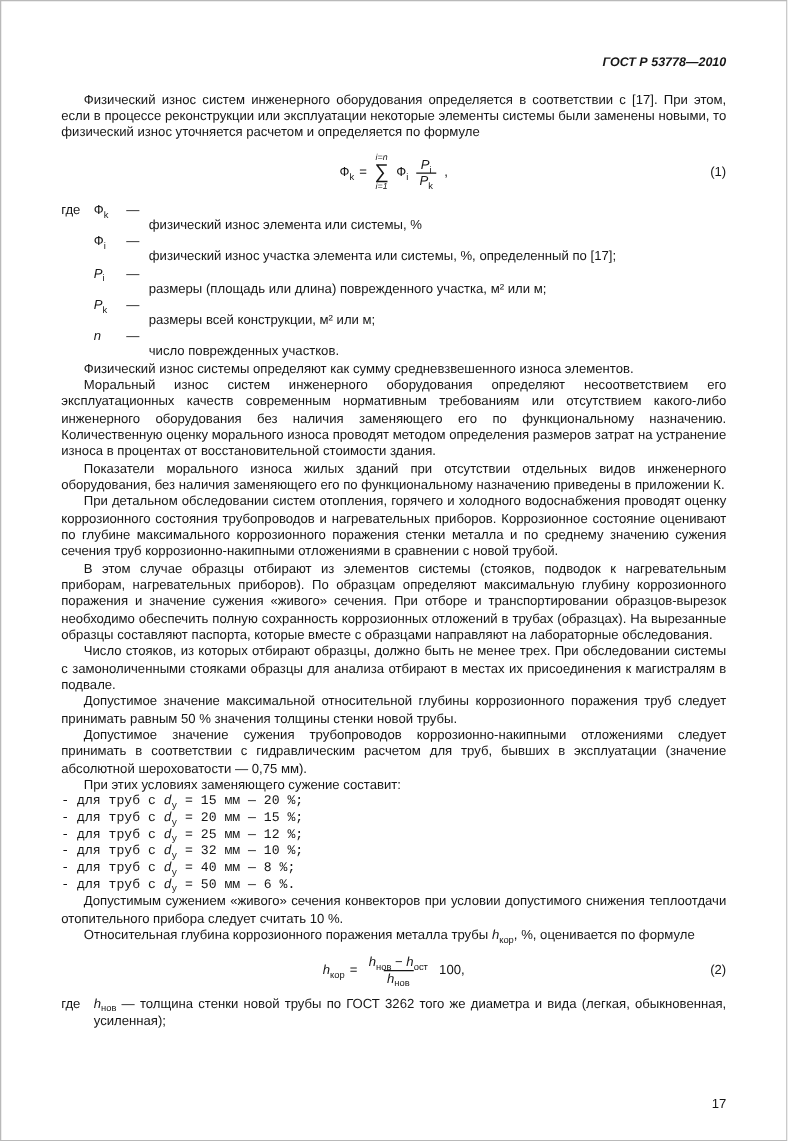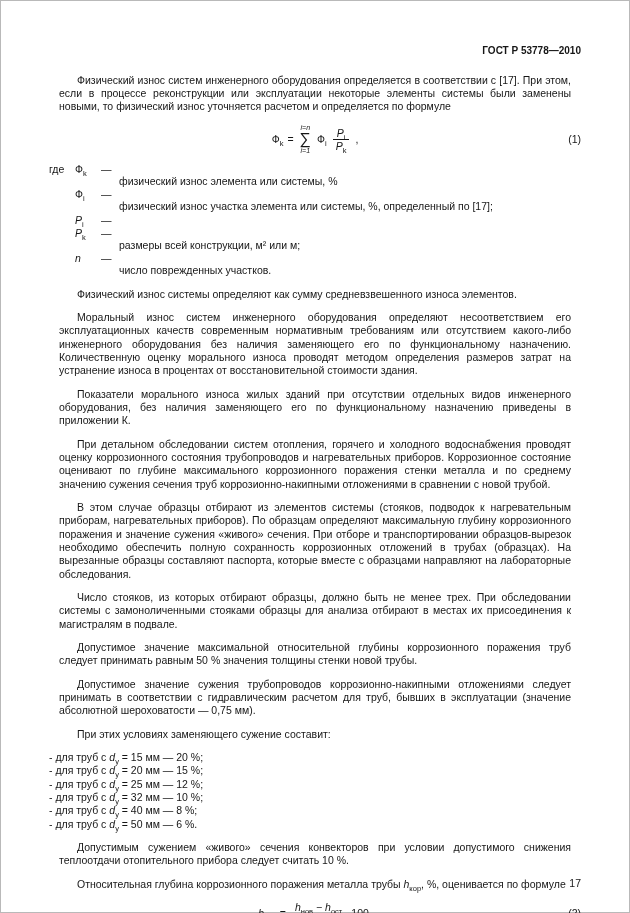--- a/index.html
+++ b/index.html
@@ -3,22 +3,22 @@
 <meta charset="utf-8">
 <style>
   html,body{margin:0;padding:0;}
   body{background:#ffffff;font-family:"Liberation Sans",sans-serif;}
   .page{
     width:630px;height:913px;box-sizing:border-box;position:relative;
     background:#ffffff;border:1px solid #b9b9b9;
     padding:44px 48px 0 48px;color:#161616;
     font-size:10.5px;line-height:1.27;
   }
-  .doc-header{text-align:right;font-weight:700;font-size:10px;margin-bottom:16px;}
-  .content p{margin:10px;text-indent:18px;text-align:justify;}
+  .doc-header{text-align:right;font-weight:700;font-size:10px;margin-bottom:16px;font-style:italic;}
+  .content p{margin:0;text-indent:18px;text-align:justify;}
   sub{font-size:7.5px;line-height:0;}
   .var{font-style:italic;}
   .varu{font-style:normal;}
   
   .formula-row{display:flex;align-items:center;margin:9px 0 8px 0;}
   .formula-spacer{width:36px;flex:none;}
   .formula-number{width:36px;flex:none;text-align:right;}
   .formula-center{flex:1;display:flex;justify-content:center;align-items:center;gap:4px;}
   .sigma{display:inline-flex;flex-direction:column;align-items:center;line-height:1;margin:0 2px;}
   .sigma-lim{font-size:7px;font-style:italic;line-height:1.1;}
@@ -29,21 +29,21 @@
   
   .where-row{display:flex;}
   .where-label{width:26px;flex:none;}
   .where-term{width:26px;flex:none;}
   .where-dash{width:18px;flex:none;}
   .where-text{flex:1;margin-top:12px;}
   .where2-row{display:flex;}
   .where2-label{width:26px;flex:none;}
   .where2-body{flex:1;text-align:justify;}
   
-  .dash-item{text-align:left;}
+  .dash-item{text-align:left;font-family:Liberation Mono, monospace;}
   .page-number{position:absolute;right:48px;bottom:22px;font-size:10.5px;text-align:right;}
 </style>
 </head>
 <body>
 
 <div class="page">
 
   <div class="doc-header">ГОСТ Р 53778—2010</div>
 
   <div class="content">
@@ -80,20 +80,21 @@
       <div class="where-row">
         <span class="where-label"></span>
         <span class="where-term"><span class="varu">Ф</span><sub>i</sub></span>
         <span class="where-dash">—</span>
         <span class="where-text">физический износ участка элемента или системы, %, определенный по [17];</span>
       </div>
       <div class="where-row">
         <span class="where-label"></span>
         <span class="where-term"><span class="var">P</span><sub>i</sub></span>
         <span class="where-dash">—</span>
+        <span class="where-text">размеры (площадь или длина) поврежденного участка, м² или м;</span>
       </div>
       <div class="where-row">
         <span class="where-label"></span>
         <span class="where-term"><span class="var">P</span><sub>k</sub></span>
         <span class="where-dash">—</span>
         <span class="where-text">размеры всей конструкции, м² или м;</span>
       </div>
       <div class="where-row">
         <span class="where-label"></span>
         <span class="where-term"><span class="var">n</span><sub></sub></span>

